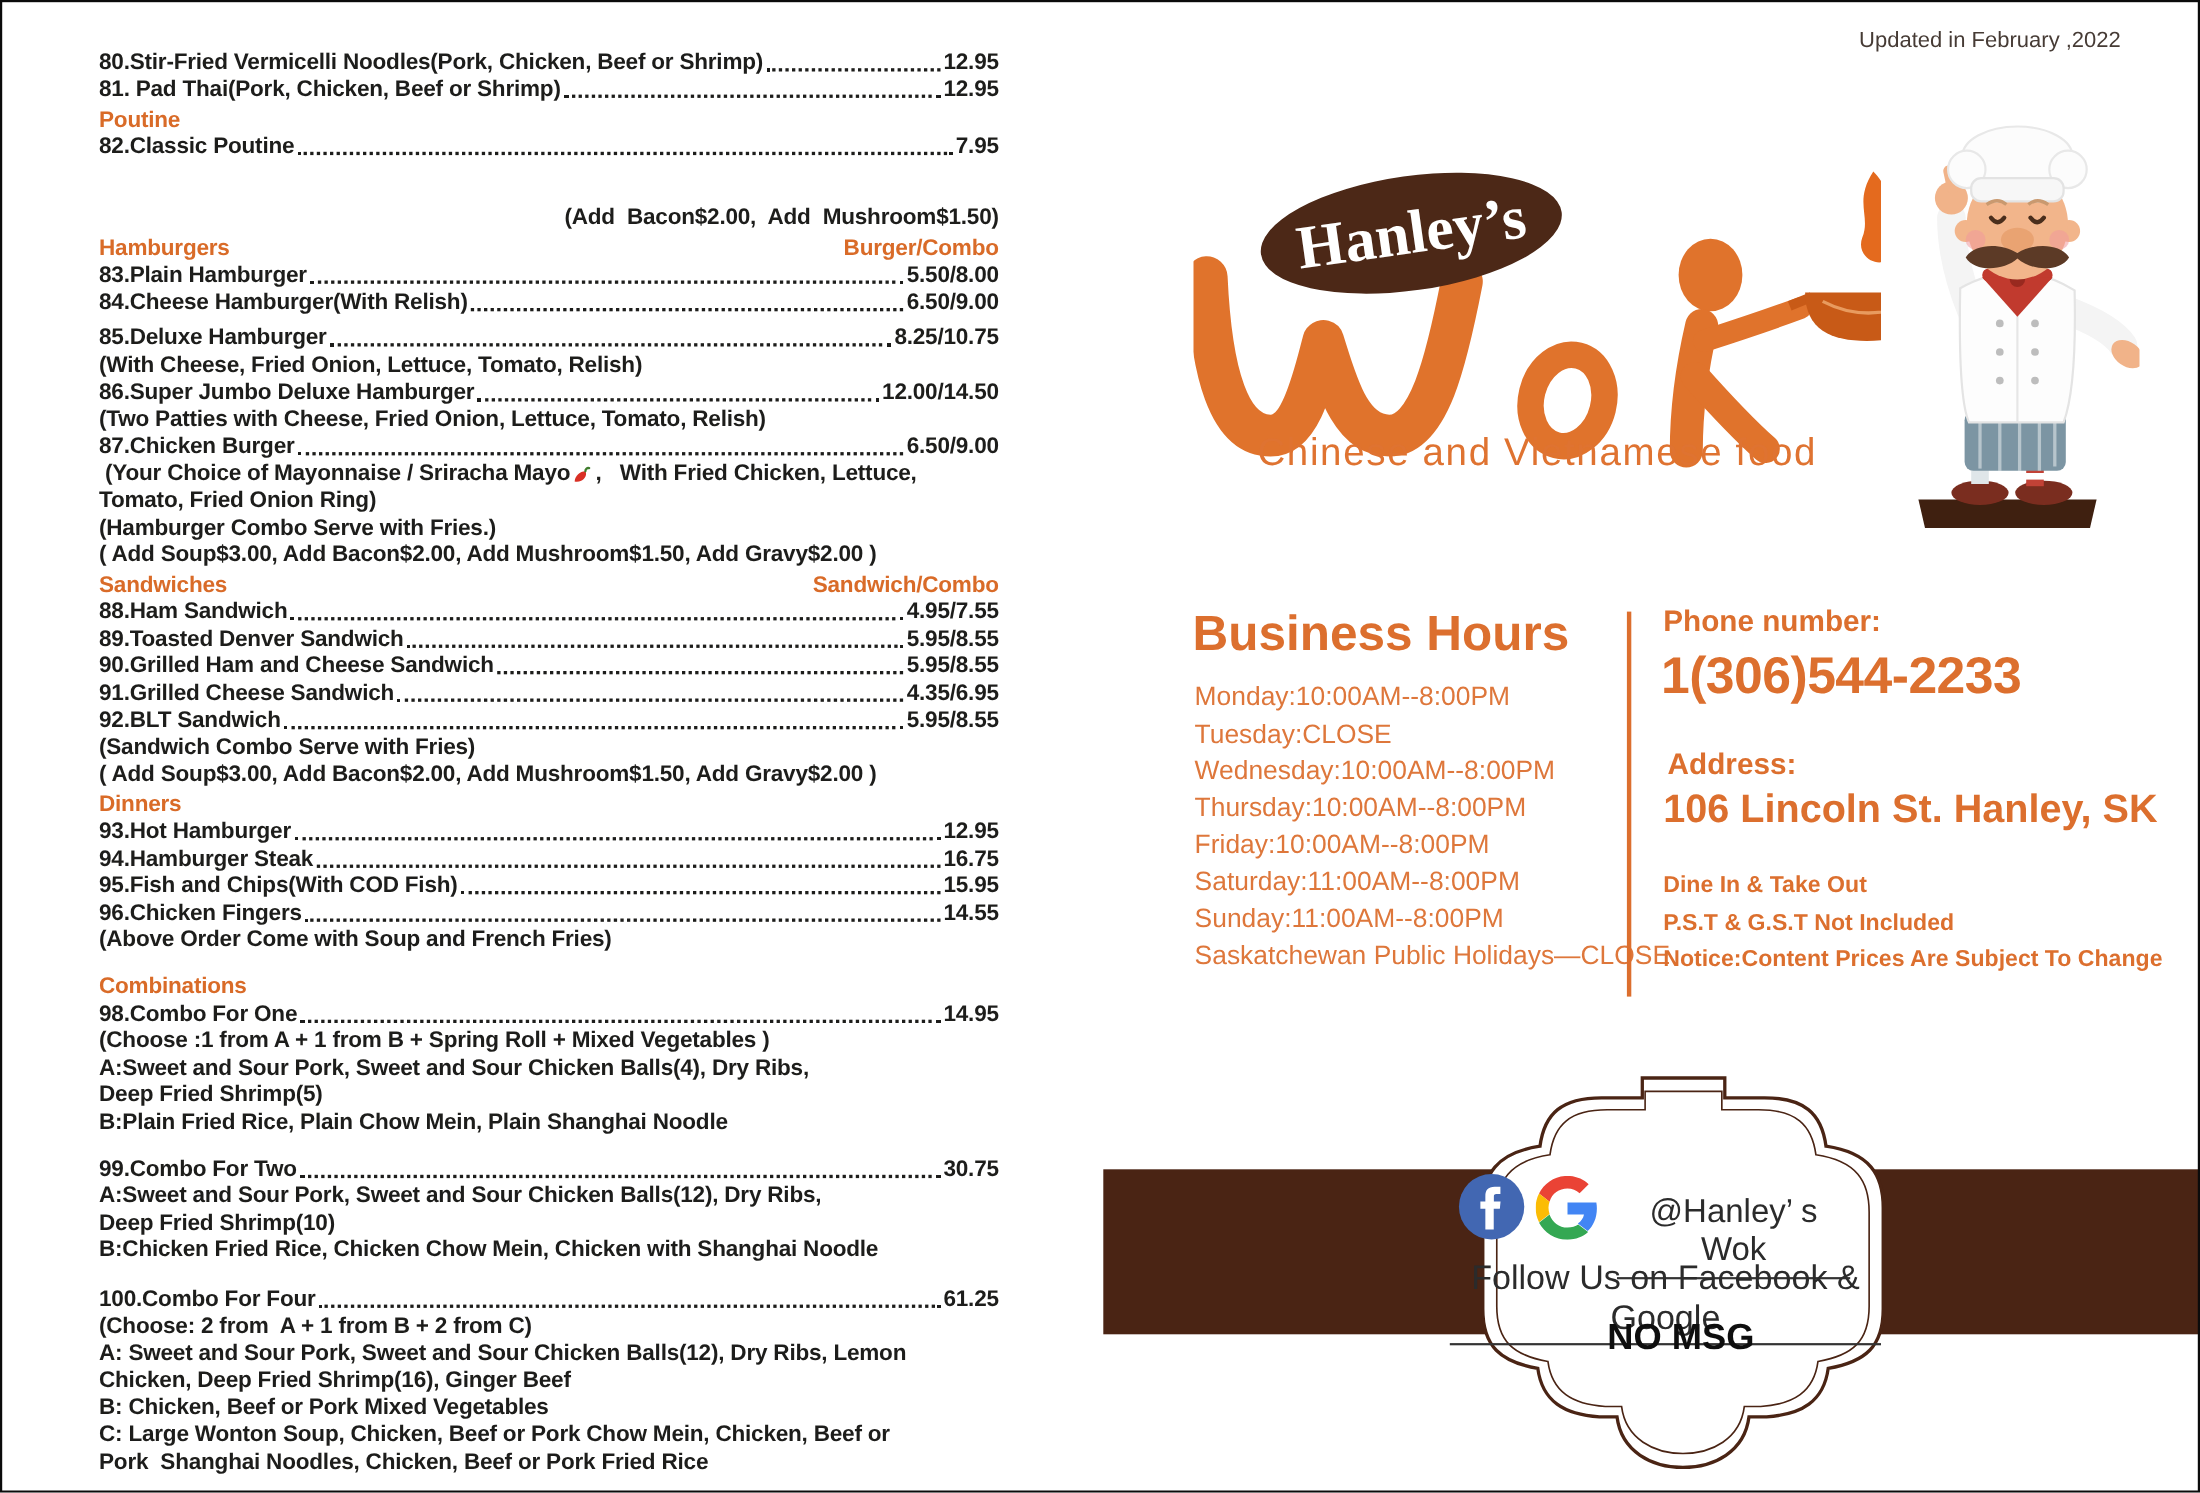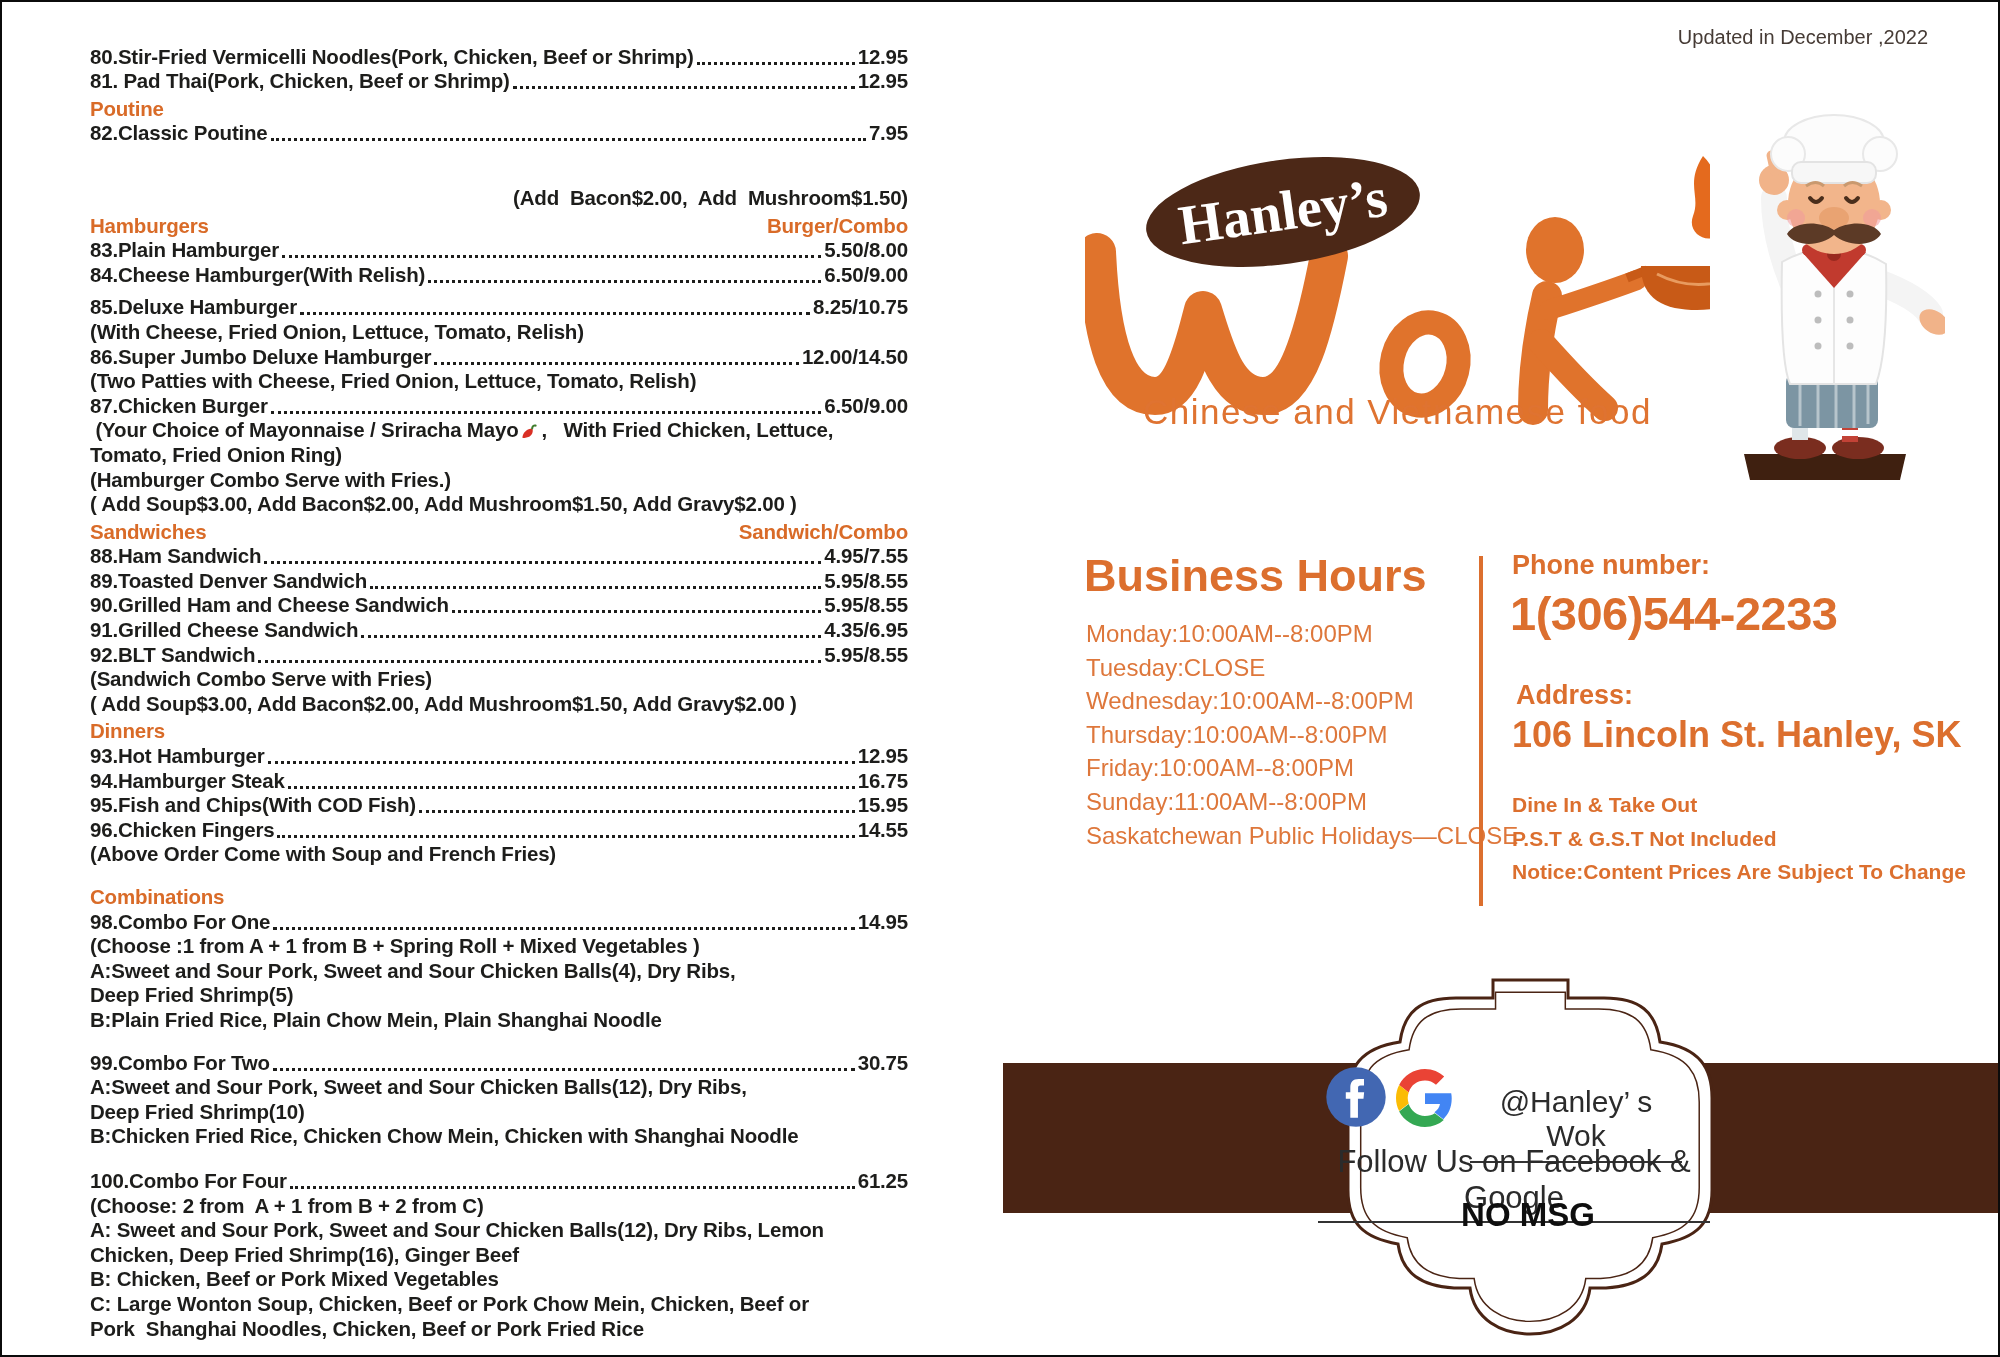--- a/index.html
+++ b/index.html
@@ -117,21 +117,21 @@
       <div class="m-row"><span class="m-text">B:Chicken Fried Rice, Chicken Chow Mein, Chicken with Shanghai Noodle</span></div>
       <div class="m-row" style="margin-top: 20px;"><span class="m-text">100.Combo For Four</span><div class="m-leader"></div><span class="m-price">61.25</span></div>
       <div class="m-row"><span class="m-text">(Choose: 2 from  A + 1 from B + 2 from C)</span></div>
       <div class="m-row"><span class="m-text">A: Sweet and Sour Pork, Sweet and Sour Chicken Balls(12), Dry Ribs, Lemon</span></div>
       <div class="m-row"><span class="m-text">Chicken, Deep Fried Shrimp(16), Ginger Beef</span></div>
       <div class="m-row"><span class="m-text">B: Chicken, Beef or Pork Mixed Vegetables</span></div>
       <div class="m-row"><span class="m-text">C: Large Wonton Soup, Chicken, Beef or Pork Chow Mein, Chicken, Beef or</span></div>
       <div class="m-row"><span class="m-text">Pork  Shanghai Noodles, Chicken, Beef or Pork Fried Rice</span></div>
     </div>
 
-  <div class="updated">Updated in December ,2022</div>
+  <div class="updated">Updated in February ,2022</div>
 
   <svg class="logo-svg" width="625" height="335" viewBox="0 0 625 335">
 
     <path d="M 12 148 C 16 235 32 292 70 292 C 98 292 108 244 118 206 C 130 244 142 292 178 292 C 214 292 230 224 244 152" stroke="#E0732C" stroke-width="38" fill="none" stroke-linecap="round" stroke-linejoin="round"></path>
 
     <ellipse cx="340" cy="260" rx="33" ry="42" transform="rotate(14 340 260)" stroke="#E0732C" stroke-width="24" fill="none"></ellipse>
 
     <ellipse cx="470" cy="146" rx="29" ry="33" fill="#E0732C"></ellipse>
     <path d="M 462 192 C 452 235 448 270 448 306" stroke="#E0732C" stroke-width="30" fill="none" stroke-linecap="round"></path>
     <path d="M 456 238 C 480 265 502 288 520 304" stroke="#E0732C" stroke-width="26" fill="none" stroke-linecap="round"></path>
@@ -202,20 +202,21 @@
     <path d="M 104 128 C 88 118 64 120 57 132 C 66 146 92 144 104 133 C 116 144 142 146 151 132 C 144 120 120 118 104 128 Z" fill="#5C3A26"></path>
   </svg>
 
   <div class="hours-title">Business Hours</div>
   <div class="hours">
       <div>Monday:10:00AM--8:00PM</div>
       <div>Tuesday:CLOSE</div>
       <div>Wednesday:10:00AM--8:00PM</div>
       <div>Thursday:10:00AM--8:00PM</div>
       <div>Friday:10:00AM--8:00PM</div>
+      <div>Saturday:11:00AM--8:00PM</div>
       <div>Sunday:11:00AM--8:00PM</div>
       <div>Saskatchewan Public Holidays—CLOSE</div>
     </div>
   <div class="vdiv"></div>
 
   <div class="phone-label">Phone number:</div>
   <div class="phone">1(306)544-2233</div>
   <div class="addr-label">Address:</div>
   <div class="addr">106 Lincoln St. Hanley, SK</div>
   <div class="notes">

